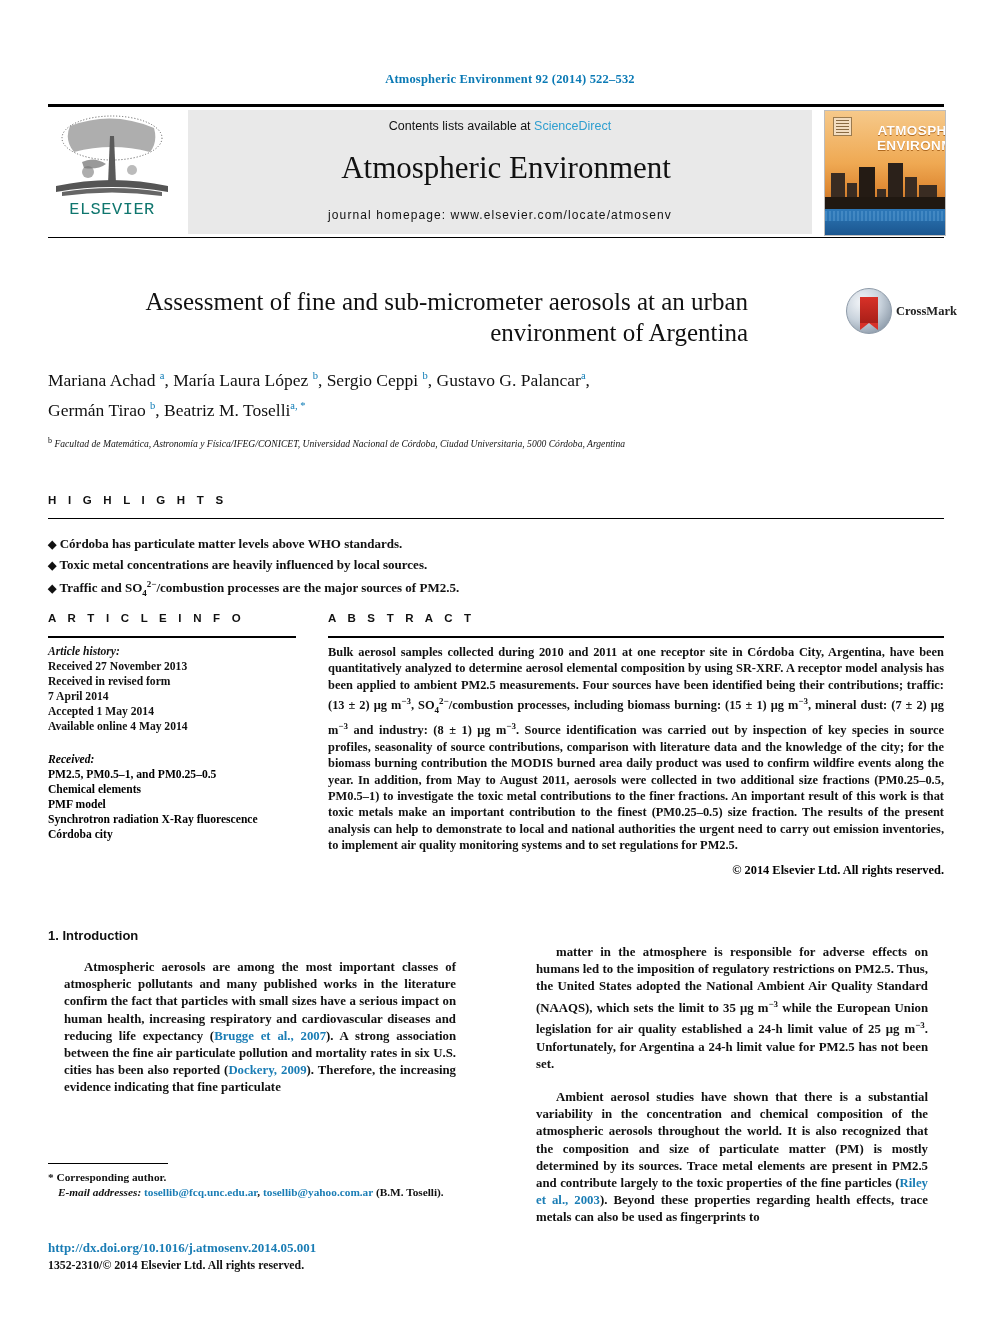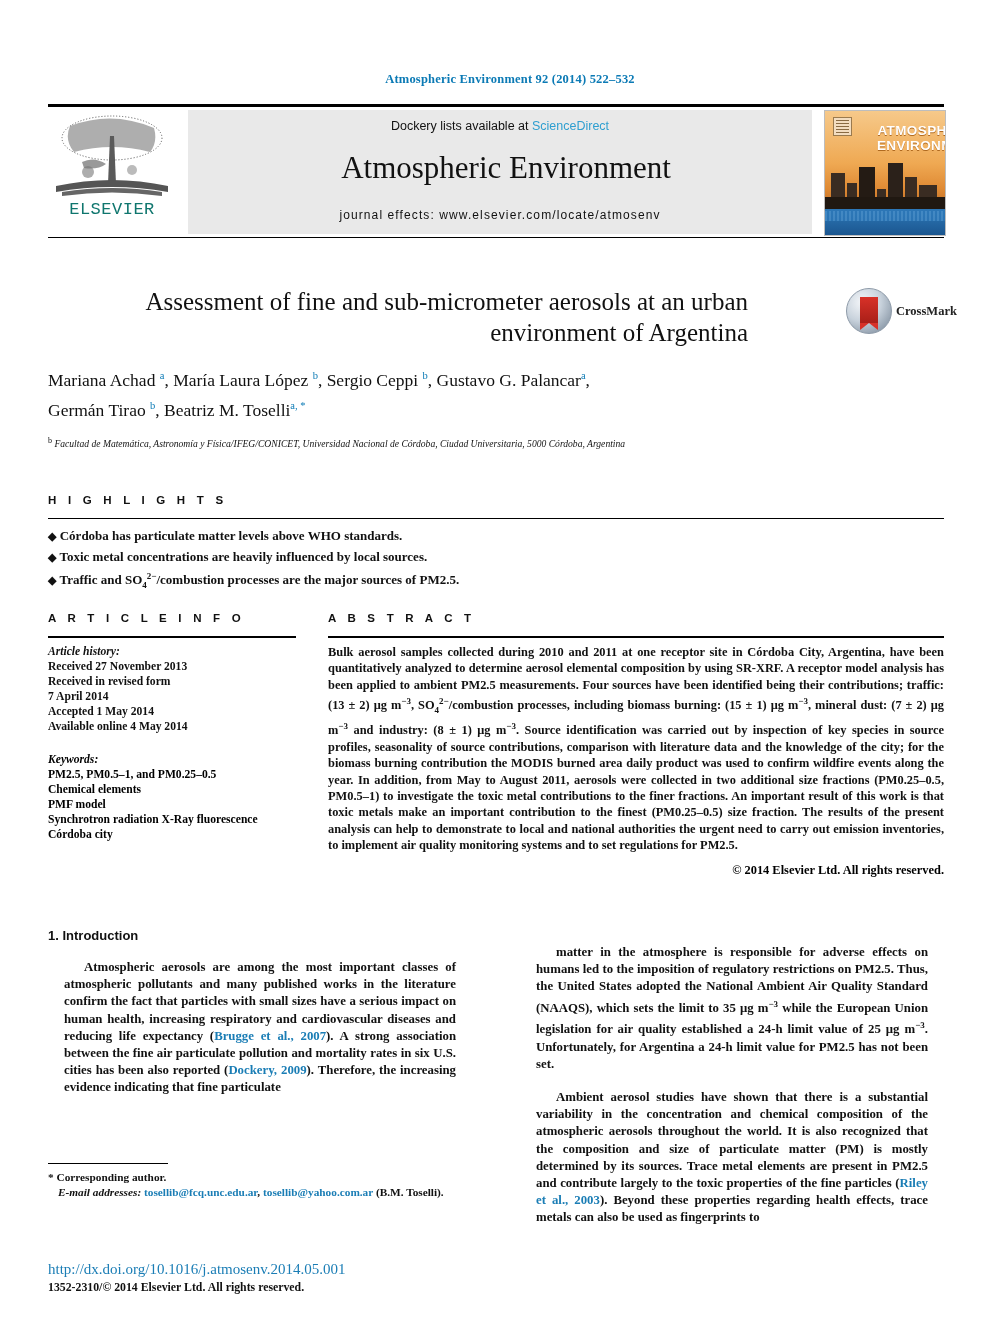--- a/index.html
+++ b/index.html
@@ -131,21 +131,21 @@
   
   .hline { background:#000; height:1px; position:absolute; }
   .hline.thick { height:2px; }
   .sec-head {
     font-family:"Liberation Sans", sans-serif;
     font-weight:bold; font-size:11.5px; letter-spacing:4.2px; color:#111;
   }
 
   
   .highlights { position:absolute; left:48px; top:494px; width:896px; }
-  .hl-items { margin-top:20px; font-size:13px; line-height:19.5px; color:#111; }
+  .hl-items { margin-top:28px; font-size:13px; line-height:19.5px; color:#111; }
   .hl-items div { font-weight:bold; }
   .bullet { font-size:11px; }
   sub, sup { font-size:9px; }
 
   
   .infoblock { position:absolute; left:48px; top:612px; width:896px; }
   .col-left { position:absolute; left:0; top:0; width:248px; }
   .col-right { position:absolute; left:280px; top:0; width:616px; }
   .ai-body { margin-top:20px; font-size:11.6px; line-height:15px; color:#111; }
   .ai-body .ital { font-style:italic; font-weight:bold; }
@@ -174,21 +174,21 @@
   p.para + p.para { margin-top:0; }
   a.ref { color:#1a7db5; text-decoration:none; }
 
   
   .footnote { position:absolute; left:48px; top:1163px; width:424px; }
   .fn-rule { width:120px; height:1px; background:#000; margin-bottom:6px; }
   .fn-text { font-size:11.3px; line-height:15px; font-weight:bold; color:#111; }
   .fn-text .ital { font-style:italic; }
   .fn-text a { color:#1a7db5; text-decoration:none; }
   .doi-block { position:absolute; left:48px; top:1240px; width:500px; }
-  .doi-link { font-size:15px; color:#1a7db5; font-weight:normal;margin-top:21px; }
+  .doi-link { font-size:13px; color:#1a7db5; font-weight:bold; }
   .issn { font-size:11.8px; font-weight:bold; color:#111; margin-top:2px; }
 </style>
 </head>
 <body>
 
 <div class="page">
 
   <div class="runhead">Atmospheric Environment 92 (2014) 522–532</div>
 
   <div class="masthead">
@@ -205,24 +205,24 @@
           <path d="M8 80 Q58 72 108 80 L108 84 Q58 77 8 84 Z" fill="#666"></path>
           <circle cx="34" cy="60" r="6" fill="#777" opacity=".6"></circle>
           <circle cx="78" cy="58" r="5" fill="#777" opacity=".5"></circle>
         </g>
       </svg>
       <div class="els-word">ELSEVIER</div>
     </div>
 
     <div class="centerband">
       <div class="cb-line1">
-        <span>Dockery lists available at </span><a href="#">ScienceDirect</a>
+        <span>Contents lists available at </span><a href="#">ScienceDirect</a>
       </div>
       <div class="cb-title">Atmospheric Environment</div>
-      <div class="cb-home">journal effects: www.elsevier.com/locate/atmosenv</div>
+      <div class="cb-home">journal homepage: www.elsevier.com/locate/atmosenv</div>
     </div>
 
     <div class="cover">
       <div class="cover-inner">
         <div class="cover-logo"></div>
         <div class="cover-tx">
           <div>ATMOSPHERIC</div>
           <div>ENVIRONMENT</div>
         </div>
         <div class="bld" style="left:6px;  top:62px; width:14px; height:36px;"></div>
@@ -276,21 +276,21 @@
       <div class="hline thick" style="left:0; top:24px; width:248px;"></div>
       <div class="ai-body">
         <div class="ital">Article history:</div>
         <div class="ln">Received 27 November 2013</div>
         <div class="ln">Received in revised form</div>
         <div class="ln">7 April 2014</div>
         <div class="ln">Accepted 1 May 2014</div>
         <div class="ln">Available online 4 May 2014</div>
       </div>
       <div class="kw">
-        <div class="ital">Keywords:</div>
+        <div class="ital">Received:</div>
         <div>PM2.5, PM0.5–1, and PM0.25–0.5</div>
         <div>Chemical elements</div>
         <div>PMF model</div>
         <div>Synchrotron radiation X-Ray fluorescence</div>
         <div>Córdoba city</div>
       </div>
     </div>
 
     <div class="col-right">
       <div class="sec-head">A B S T R A C T</div>

